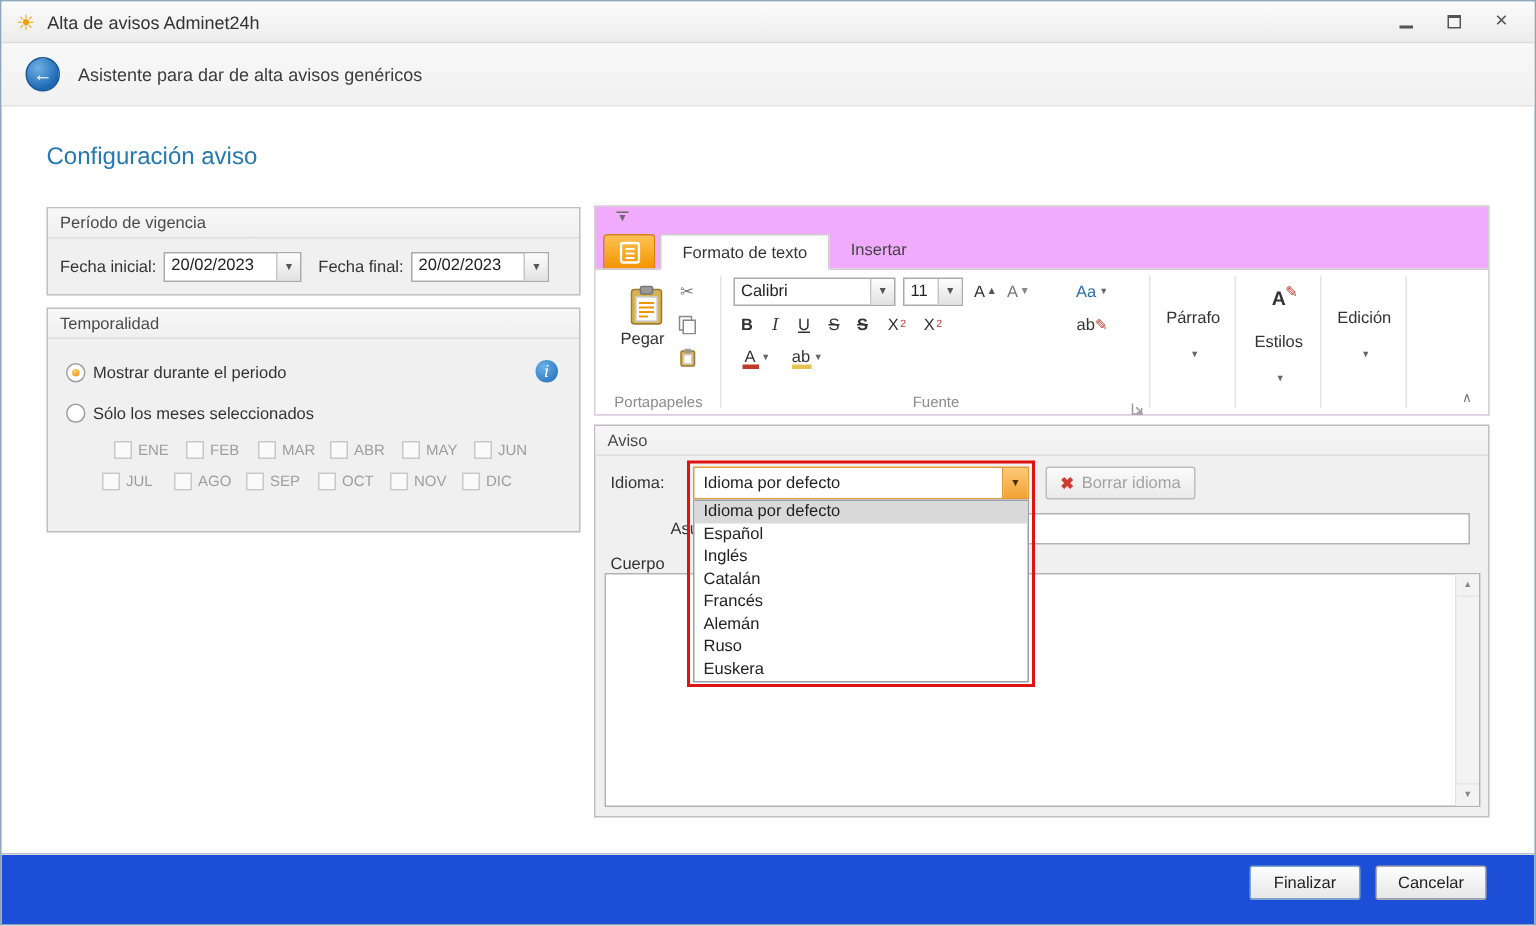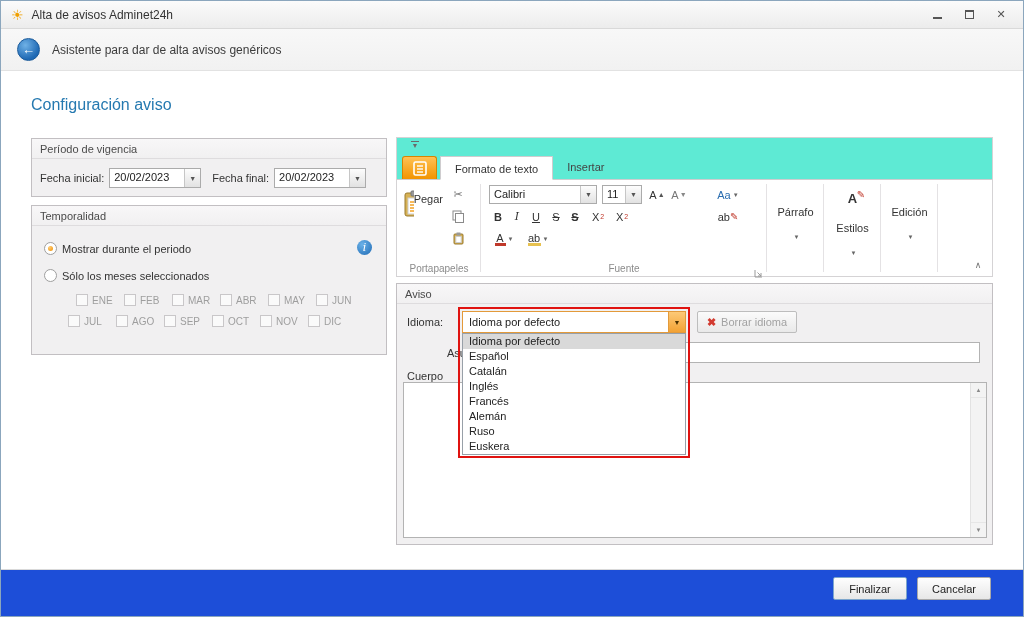--- a/index.html
+++ b/index.html
@@ -49,38 +49,38 @@
   .chk { width:12px; height:12px; border:1px solid #c9c7c9; background:#fafafa; flex:none; }
   .month-cell { display:flex; align-items:center; gap:4px; width:48px; font-size:10px; color:#9e9e9e; }
 
   .info-icon { position:absolute; right:14px; top:34px; width:15px; height:15px; border-radius:50%;
     background:radial-gradient(circle at 35% 30%, #6ab1e8, #1f6bb5); color:#fff;
     font-family:"DejaVu Serif", serif; font-style:italic; font-size:11px;
     display:flex; align-items:center; justify-content:center; }
 
   
   .ribbon { position:absolute; left:395px; top:136px; width:597px; height:140px;
-    background:#5eead4; border:1px solid #d5d3d5; }
+    background:#f0abfc; border:1px solid #d5d3d5; }
   .qat { height:17px; position:relative; }
   .qat-dd { position:absolute; left:12px; top:3px; width:12px; text-align:center; color:#6a6a6a; font-size:7px; line-height:5px; }
   .qat-dd .bar { display:block; width:8px; border-top:1px solid #6a6a6a; margin:0 auto 1px auto; }
   .tabs { height:24px; display:flex; align-items:flex-end; padding-left:5px; position:relative; z-index:2; }
   .app-tab { width:35px; height:23px; margin-right:3px; border-radius:3px 3px 0 0;
     background:linear-gradient(#ffc153,#f29400); border:1px solid #d88400; border-bottom:none;
     display:flex; align-items:center; justify-content:center; }
   .tab-sel { height:24px; line-height:24px; padding:0 14px; background:#fff; font-size:11px; color:#333;
     border:1px solid #cfcdcf; border-bottom:1px solid #fff; margin-bottom:-1px; }
   .tab-plain { height:24px; line-height:24px; padding:0 14px; font-size:11px; color:#444; }
   .ribbon-body { position:relative; height:97px; background:#fff; border-top:1px solid #cfcdcf; z-index:1; }
   .rgroup { position:absolute; top:0; bottom:0; }
   .rgroup .divider { position:absolute; right:0; top:4px; bottom:4px; width:1px; background:#e4e2e4; }
   .rg-caption { position:absolute; bottom:2px; left:0; right:0; text-align:center; font-size:10px; color:#8b8b8b; }
 
   .pegar-btn { position:absolute; left:5px; top:5px; width:42px; height:68px; border:1px solid transparent; border-radius:2px;
-    display:flex; flex-direction:row; align-items:flex-start; justify-content:flex-start; padding-top:4px; font-size:11px; color:#333; }
+    display:flex; flex-direction:column; align-items:flex-end; justify-content:flex-start; padding-top:4px; font-size:11px; color:#333; }
   .pegar-btn span.lbl { margin-top:3px; }
   .mini-col { position:absolute; left:52px; top:6px; display:flex; flex-direction:column; gap:5px; }
   .mini-btn { width:18px; height:17px; display:flex; align-items:center; justify-content:center; color:#777; font-size:11px; }
 
   .fmt-btn { position:absolute; width:18px; height:17px; display:flex; align-items:center; justify-content:center;
     font-size:11px; color:#333; }
   .fmt-btn sup { font-size:7px; color:#c0392b; margin-left:1px; }
   .fmt-btn sub { font-size:7px; color:#c0392b; margin-left:1px; }
   .arrow-sm { font-size:6px; color:#666; margin-left:2px; }
   .colorbar-red { display:block; width:11px; height:3px; background:#c0392b; margin-top:-1px; }
@@ -435,22 +435,22 @@
           </div>
         <div class="vs-arrow vs-dn">
             <span>▼</span>
           </div>
       </div>
     </div>
 
     <div class="dropdown">
       <div class="dd-item sel">Idioma por defecto</div>
       <div class="dd-item">Español</div>
+      <div class="dd-item">Inglés</div>
       <div class="dd-item">Catalán</div>
-      <div class="dd-item">Inglés</div>
       <div class="dd-item">Francés</div>
       <div class="dd-item">Alemán</div>
       <div class="dd-item">Ruso</div>
       <div class="dd-item">Euskera</div>
     </div>
     <div class="annotation"></div>
   </div>
 
   <div class="footer">
     <div class="f-btn primary">Finalizar</div>

